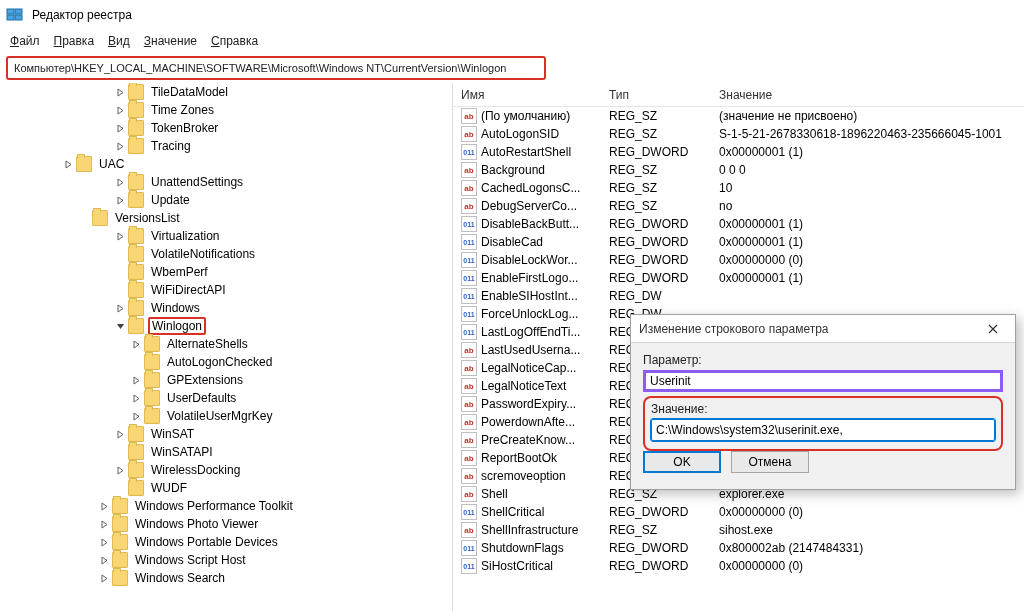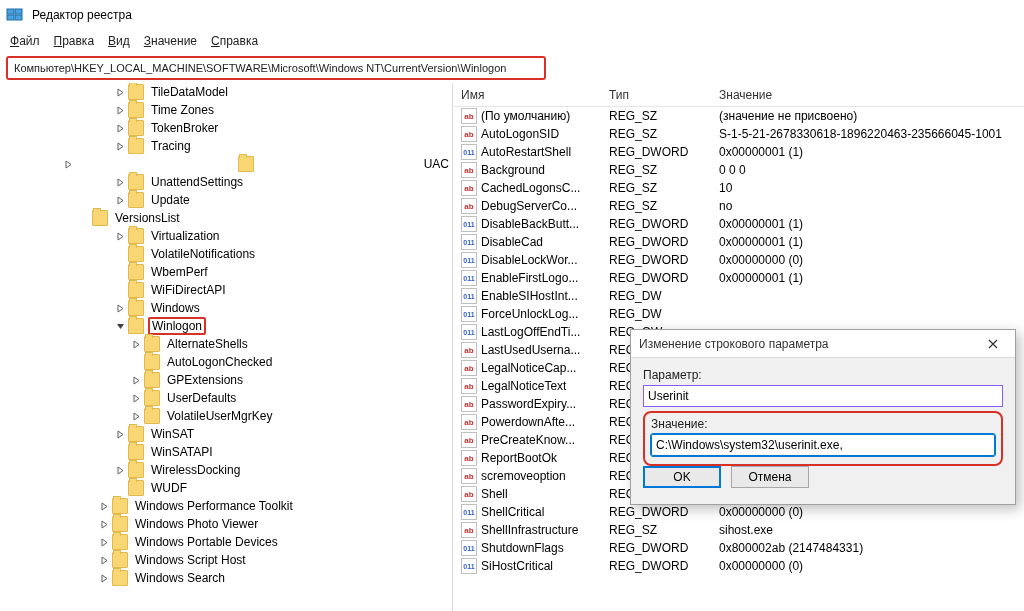--- a/index.html
+++ b/index.html
@@ -32,27 +32,27 @@
   .col-name{width:148px}.col-type{width:110px}.col-val{flex:1}
   .row{display:flex;height:18px;align-items:center}
   .row .c{padding-left:8px;overflow:hidden;text-overflow:ellipsis;white-space:nowrap}
   .row .c.col-name{display:flex;align-items:center;gap:4px}
   .ico{width:16px;height:16px;display:inline-flex;align-items:center;justify-content:center;flex:0 0 auto}
   .ico-sz{background:#fff;border:1px solid #bfbfbf}
   .ico-sz span{font-size:8px;color:#cc2e2e;font-weight:bold}
   .ico-dw{background:#fff;border:1px solid #bfbfbf}
   .ico-dw span{font-size:7px;color:#2e5fcc;font-weight:bold}
   
-  .dialog{position:absolute;left:630px;top:329px;width:386px;height:176px;background:#f0f0f0;border:1px solid #a0a0a0;box-shadow:4px 4px 12px rgba(0,0,0,.25);z-index:10}
+  .dialog{position:absolute;left:630px;top:314px;width:386px;height:176px;background:#f0f0f0;border:1px solid #a0a0a0;box-shadow:4px 4px 12px rgba(0,0,0,.25);z-index:10}
   .dlg-title{height:28px;background:#fff;border-bottom:1px solid #d8d8d8;display:flex;align-items:center;justify-content:space-between;padding:0 8px}
   .dlg-title span{font-size:12px;color:#333}
   .dlg-close{width:28px;height:20px;display:flex;align-items:center;justify-content:center;cursor:default}
   .dlg-body{padding:10px 12px 8px 12px}
   .dlg-lbl{font-size:12px;color:#222;margin-bottom:3px}
-  .dlg-input{width:100%;height:22px;border:1px solid #8b5cf6;padding:2px 4px;font-size:12px;background:#fff}
+  .dlg-input{width:100%;height:22px;border:3px solid #8b5cf6;padding:2px 4px;font-size:12px;background:#fff}
   .dlg-input.sel{border:1px solid #0078d7;outline:1px solid #0078d7}
   .dlg-block{border:2px solid #d93025;border-radius:8px;padding:4px 6px 8px 6px;margin-top:4px}
   .dlg-btns{display:flex;gap:10px;padding-right:10px}
   .dlg-btn{width:78px;height:22px;border:1px solid #a7a7a7;background:#e9e9e9;font-size:12px;cursor:default;display:flex;align-items:center;justify-content:center}
   .dlg-btn.def{border:1px solid #0078d7;box-shadow:0 0 0 1px #0078d7 inset}
 </style>
 </head>
 <body>
 
 <div class="window">
@@ -119,21 +119,21 @@
               <span class="exp">
                 <svg width="9" height="9" viewBox="0 0 9 9">
                   <path d="M2 1 L7 4.5 L2 8 Z" fill="none" stroke="#616161"></path>
                 </svg>
               </span>
               <span class="folder"></span>
               <span class="lbl">Tracing</span>
             </div>
           </li>
           <li>
-            <div class="node" style="padding-left: 60px; justify-content: space-between;">
+            <div class="node" style="padding-left: 60px;">
               <span class="exp">
                 <svg width="9" height="9" viewBox="0 0 9 9">
                   <path d="M2 1 L7 4.5 L2 8 Z" fill="none" stroke="#616161"></path>
                 </svg>
               </span>
               <span class="folder"></span>
               <span class="lbl">UAC</span>
             </div>
           </li>
           <li>

